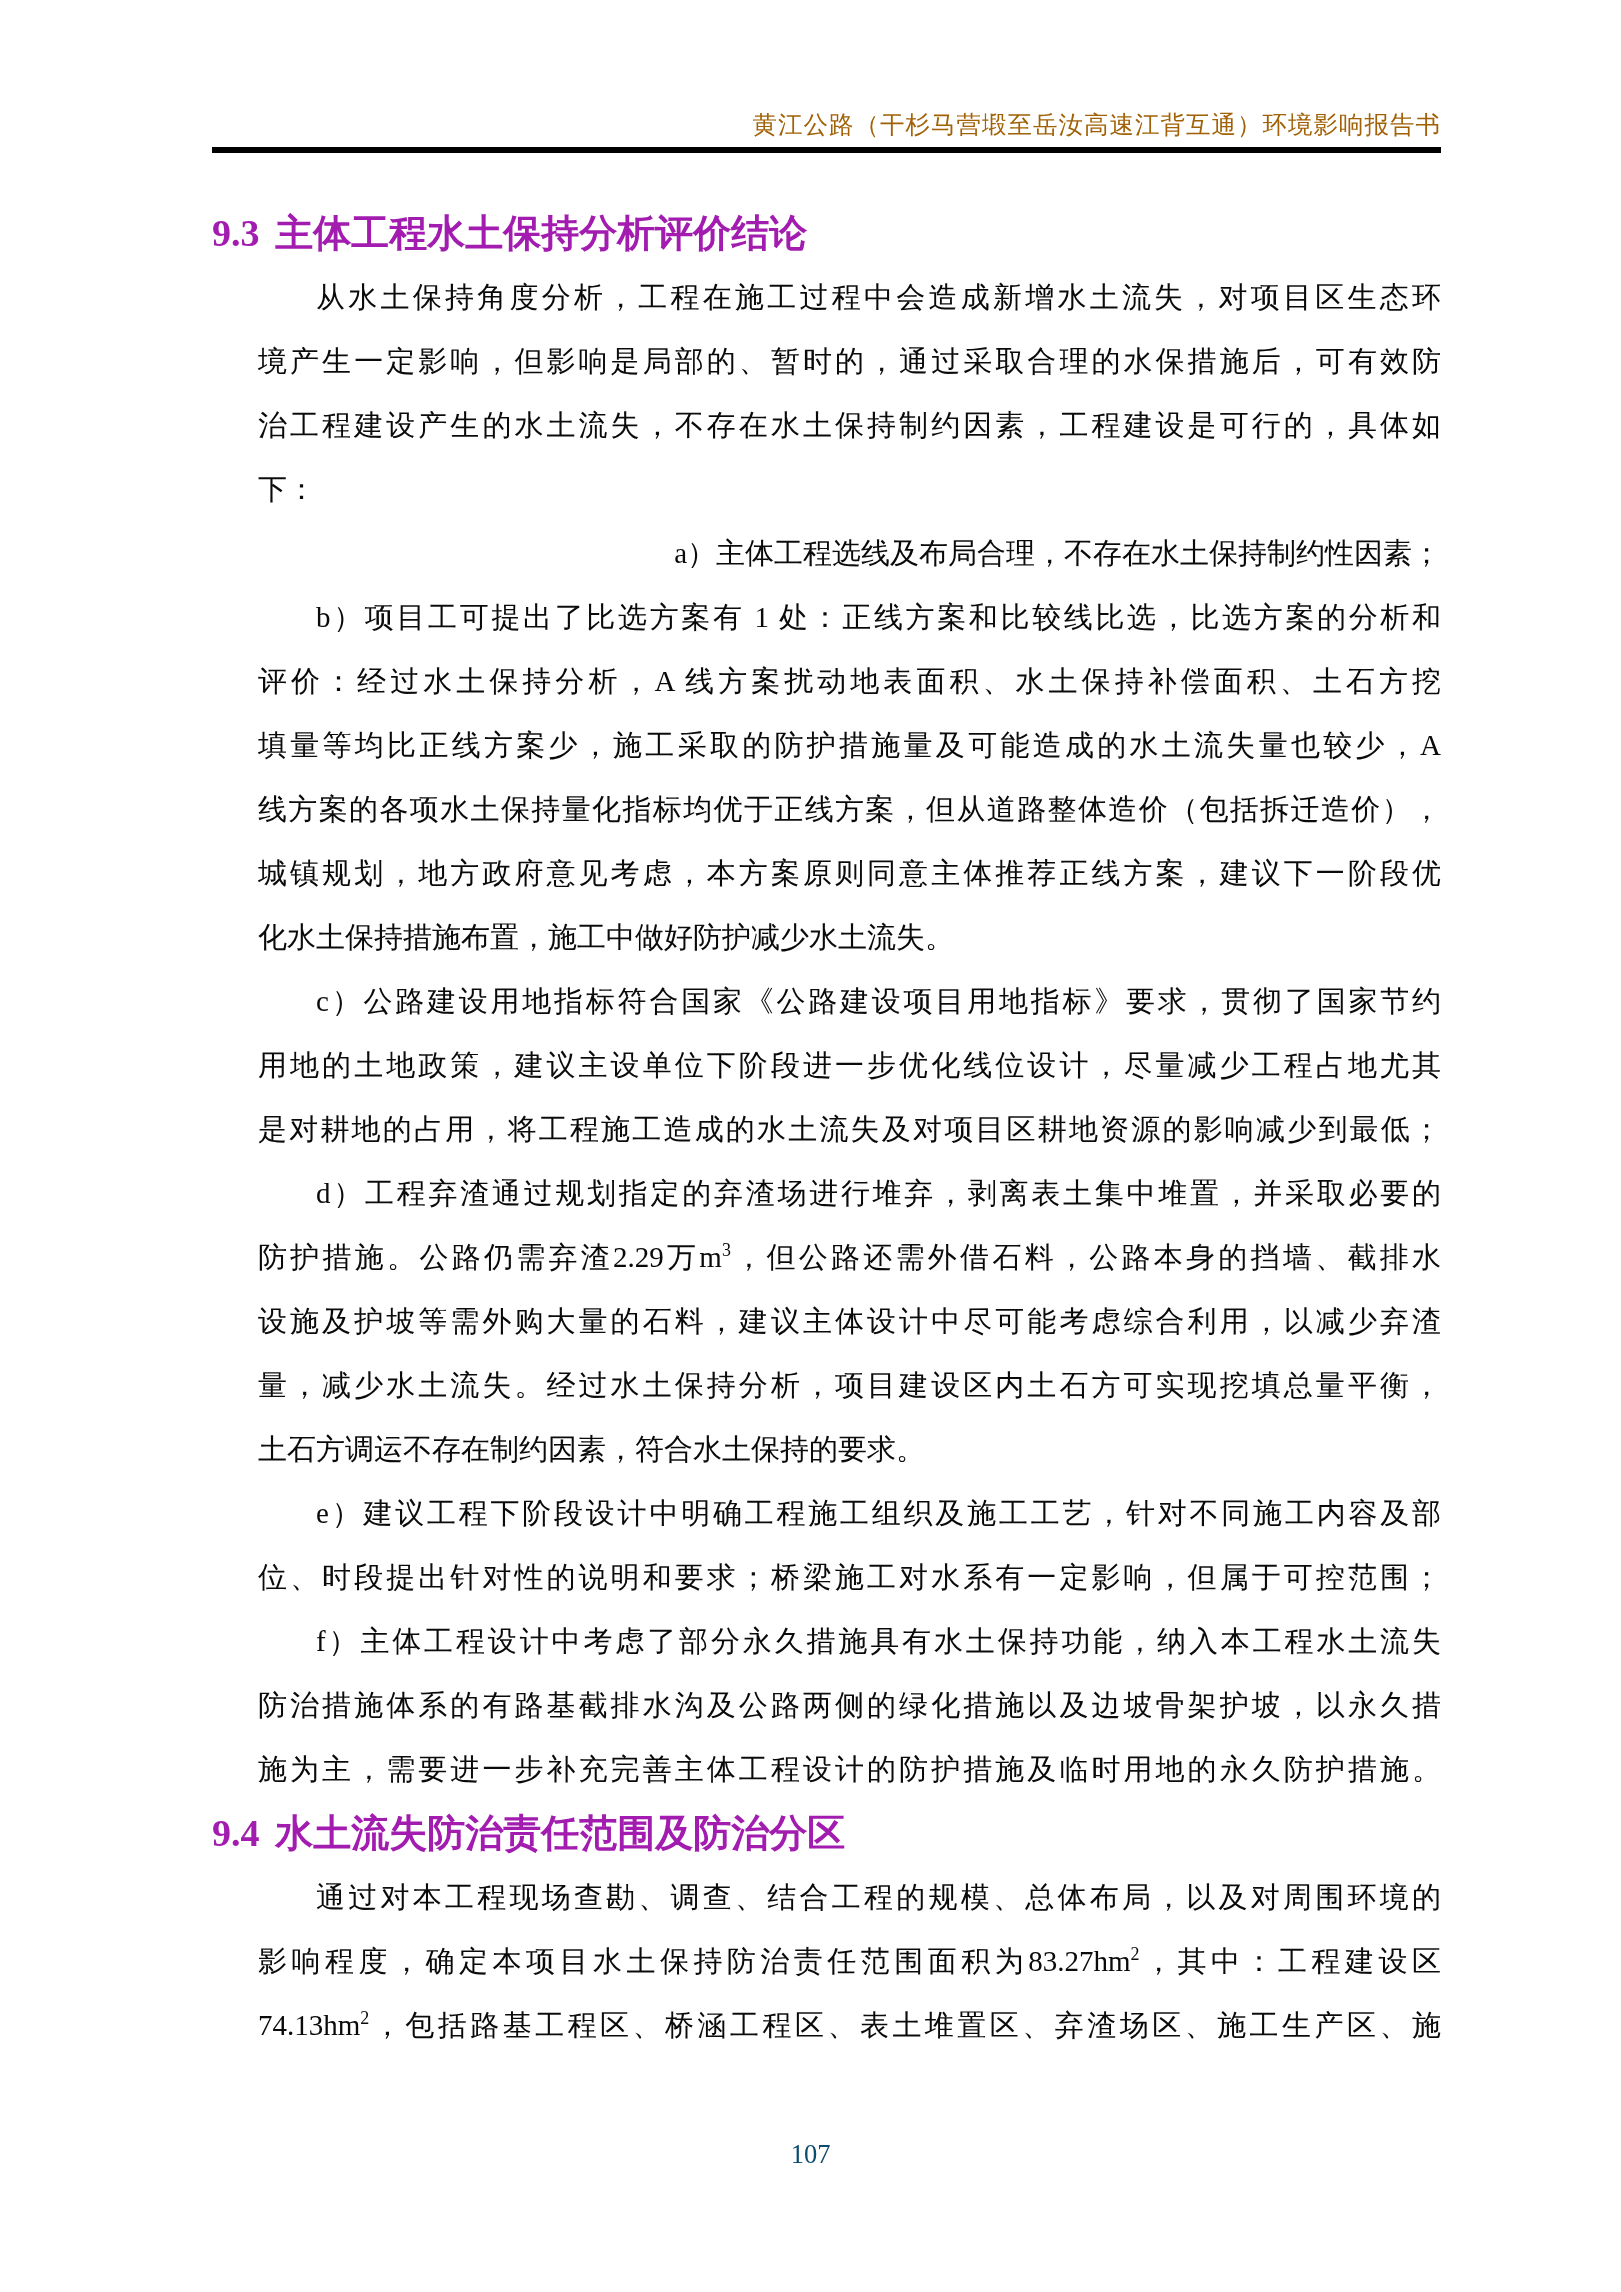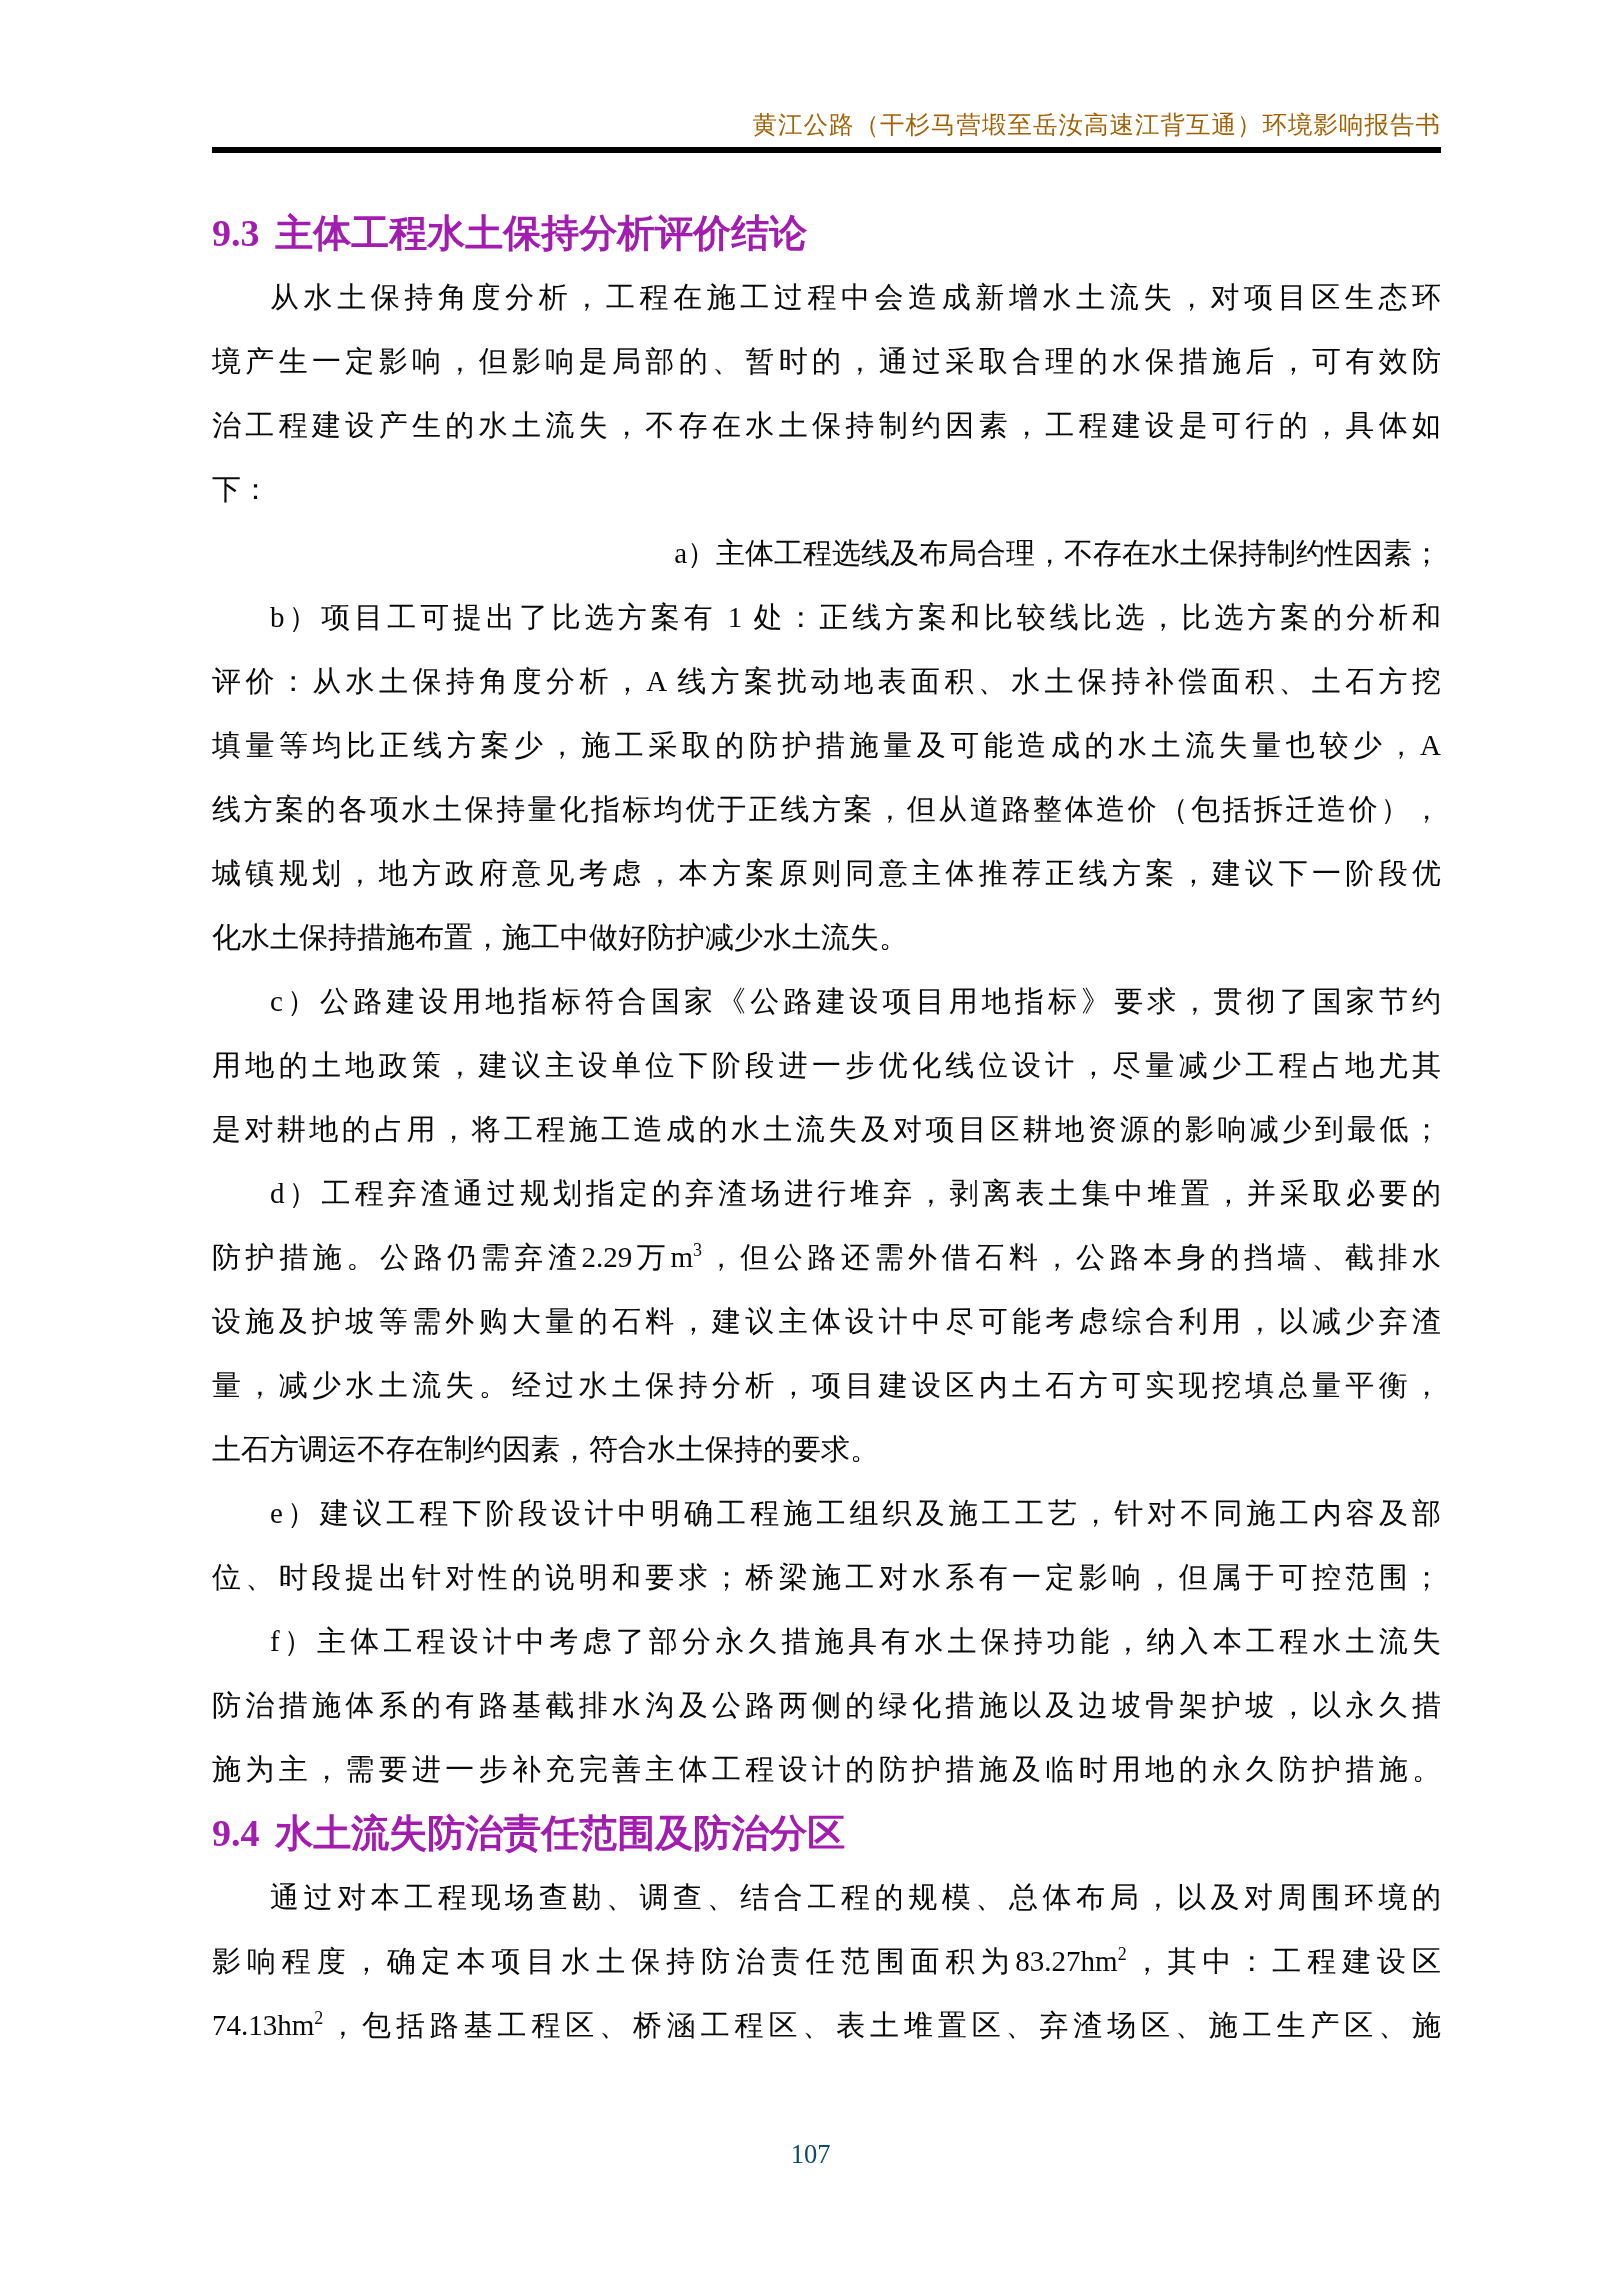--- a/index.html
+++ b/index.html
@@ -56,20 +56,21 @@
   .doc-heading .sec-num {
     font-family: "Liberation Serif", "DejaVu Serif", serif;
     font-weight: bold;
     margin-right: 15.7px;
   }
   .doc-line {
     height: 64px;
     line-height: 64px;
     font-size: 29px;
     color: #0a0a0a;
+    margin-left: 46px;
   }
   .doc-line.indent {
     text-indent: 2em;
     text-align: right;
   }
   .doc-line.fill {
     text-align: justify;
     text-align-last: justify;
   }
   .doc-line sup {
@@ -98,21 +99,21 @@
   <div class="header-rule"></div>
 
   <div class="doc-content">
       <div class="doc-heading"><span class="sec-num">9.3</span><span>主体工程水土保持分析评价结论</span></div>
       <div class="doc-line indent fill">从水土保持角度分析，工程在施工过程中会造成新增水土流失，对项目区生态环</div>
       <div class="doc-line fill">境产生一定影响，但影响是局部的、暂时的，通过采取合理的水保措施后，可有效防</div>
       <div class="doc-line fill">治工程建设产生的水土流失，不存在水土保持制约因素，工程建设是可行的，具体如</div>
       <div class="doc-line">下：</div>
       <div class="doc-line indent">a）主体工程选线及布局合理，不存在水土保持制约性因素；</div>
       <div class="doc-line indent fill">b）项目工可提出了比选方案有 1 处：正线方案和比较线比选，比选方案的分析和</div>
-      <div class="doc-line fill">评价：从水土保持角度分析，A 线方案扰动地表面积、水土保持补偿面积、土石方挖</div>
+      <div class="doc-line fill">评价：经过水土保持分析，A 线方案扰动地表面积、水土保持补偿面积、土石方挖</div>
       <div class="doc-line fill">填量等均比正线方案少，施工采取的防护措施量及可能造成的水土流失量也较少，A</div>
       <div class="doc-line fill">线方案的各项水土保持量化指标均优于正线方案，但从道路整体造价（包括拆迁造价），</div>
       <div class="doc-line fill">城镇规划，地方政府意见考虑，本方案原则同意主体推荐正线方案，建议下一阶段优</div>
       <div class="doc-line">化水土保持措施布置，施工中做好防护减少水土流失。</div>
       <div class="doc-line indent fill">c）公路建设用地指标符合国家《公路建设项目用地指标》要求，贯彻了国家节约</div>
       <div class="doc-line fill">用地的土地政策，建议主设单位下阶段进一步优化线位设计，尽量减少工程占地尤其</div>
       <div class="doc-line fill">是对耕地的占用，将工程施工造成的水土流失及对项目区耕地资源的影响减少到最低；</div>
       <div class="doc-line indent fill">d）工程弃渣通过规划指定的弃渣场进行堆弃，剥离表土集中堆置，并采取必要的</div>
       <div class="doc-line fill">防护措施。公路仍需弃渣2.29万m<sup>3</sup>，但公路还需外借石料，公路本身的挡墙、截排水</div>
       <div class="doc-line fill">设施及护坡等需外购大量的石料，建议主体设计中尽可能考虑综合利用，以减少弃渣</div>

